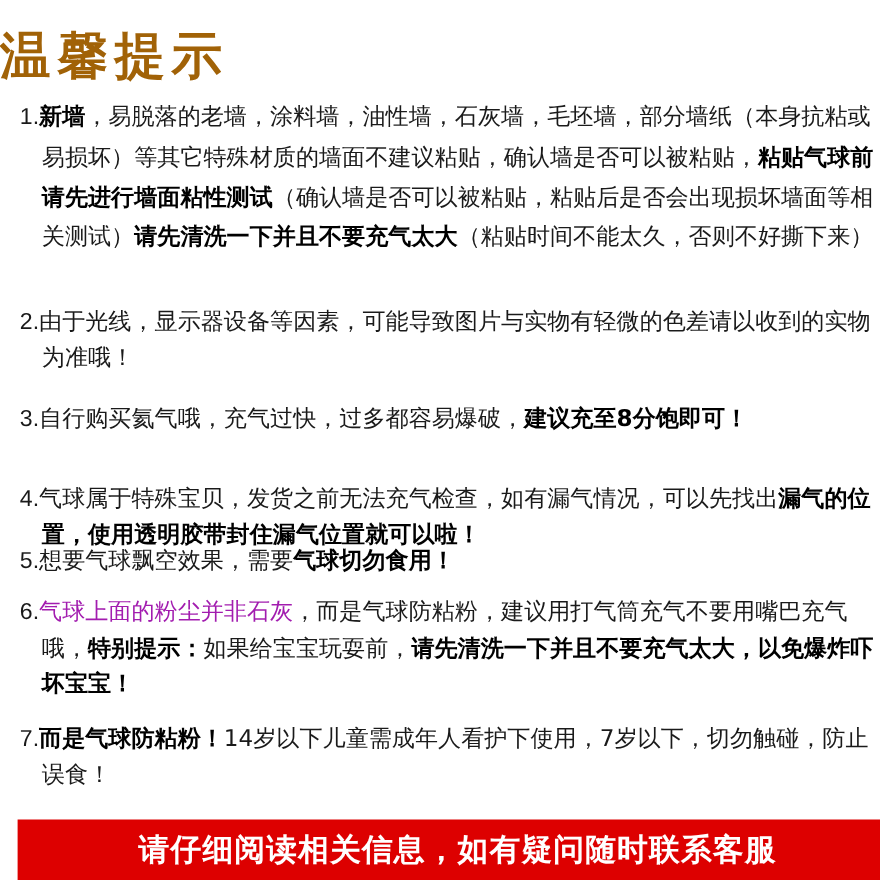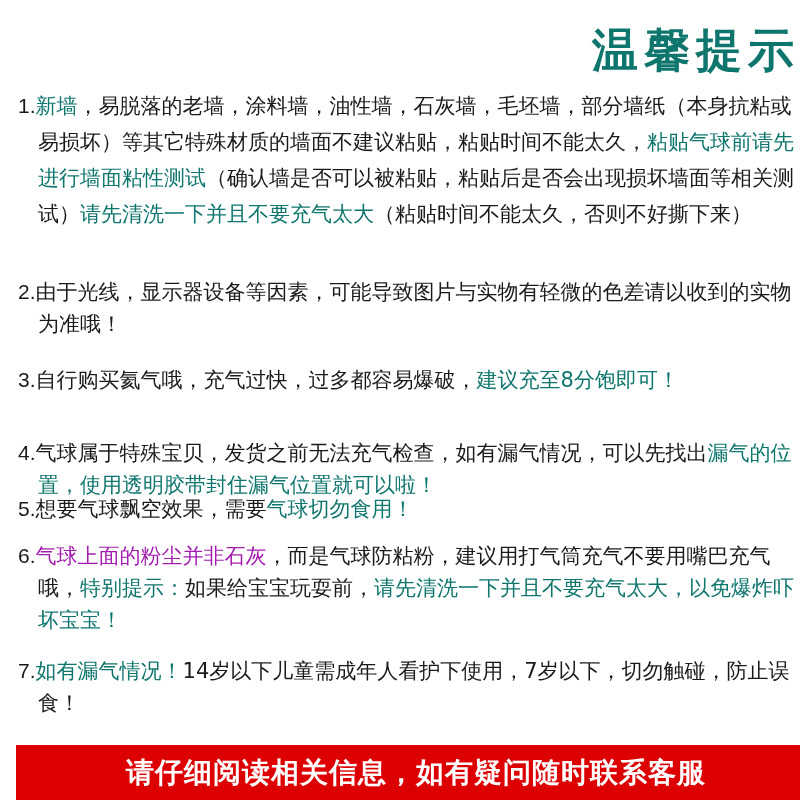--- a/index.html
+++ b/index.html
@@ -13,24 +13,24 @@
       position: relative;
       overflow: hidden;
       font-family: "DejaVu Sans", "Liberation Sans", sans-serif;
       color: #1a1a1a;
     }
     .title {
       position: absolute;
       top: 22px;
       left: 0;
       width: 800px;
-      text-align: right;
+      text-align: left;
       font-size: 46px;
       font-weight: bold;
-      color: #0f766e;
+      color: #a16207;
       letter-spacing: 6px;
       line-height: 56px;
     }
     .tips {
       position: absolute;
       left: 18px;
       top: 88px;
       width: 770px;
     }
     .tip {
@@ -38,22 +38,22 @@
       font-size: 21px;
       line-height: 32px;
       padding-left: 20px;
       text-indent: -20px;
       margin-bottom: 14px;
     }
     .tip .num {
       font-family: "Liberation Sans Narrow", "Liberation Sans", sans-serif;
     }
     .hl {
-      color: #0f766e;
-      font-weight: normal;
+      color: #000000;
+      font-weight: bold;
     }
     .hl-light {
       color: #a21caf;
       font-weight: normal;
     }
     .tip1 { top: 0; position: absolute; }
     .tip2 { top: 188px; position: absolute; }
     .tip3 { top: 276px; position: absolute; }
     .tip4 { top: 349px; position: absolute; }
     .tip5 { top: 405px; position: absolute; }
@@ -76,35 +76,35 @@
       letter-spacing: 1px;
     }
   </style>
 </head>
 <body>
 
 <div class="title">温馨提示</div>
 
 <div class="tips">
   <div class="tip tip1">
-    <span class="num">1.</span><span class="segs"><span class="hl">新墙</span><span class="">，易脱落的老墙，涂料墙，油性墙，石灰墙，毛坯墙，部分墙纸（本身抗粘或易损坏）等其它特殊材质的墙面不建议粘贴，粘贴时间不能太久，</span><span class="hl">粘贴气球前请先进行墙面粘性测试</span><span class="">（确认墙是否可以被粘贴，粘贴后是否会出现损坏墙面等相关测试）</span><span class="hl">请先清洗一下并且不要充气太大</span><span class="">（粘贴时间不能太久，否则不好撕下来）</span></span>
+    <span class="num">1.</span><span class="segs"><span class="hl">新墙</span><span class="">，易脱落的老墙，涂料墙，油性墙，石灰墙，毛坯墙，部分墙纸（本身抗粘或易损坏）等其它特殊材质的墙面不建议粘贴，确认墙是否可以被粘贴，</span><span class="hl">粘贴气球前请先进行墙面粘性测试</span><span class="">（确认墙是否可以被粘贴，粘贴后是否会出现损坏墙面等相关测试）</span><span class="hl">请先清洗一下并且不要充气太大</span><span class="">（粘贴时间不能太久，否则不好撕下来）</span></span>
   </div>
   <div class="tip tip2">
     <span class="num">2.</span><span class="segs"><span class="">由于光线，显示器设备等因素，可能导致图片与实物有轻微的色差请以收到的实物为准哦！</span></span>
   </div>
   <div class="tip tip3">
     <span class="num">3.</span><span class="segs"><span class="">自行购买氦气哦，充气过快，过多都容易爆破，</span><span class="hl">建议充至8分饱即可！</span></span>
   </div>
   <div class="tip tip4">
     <span class="num">4.</span><span class="segs"><span class="">气球属于特殊宝贝，发货之前无法充气检查，如有漏气情况，可以先找出</span><span class="hl">漏气的位置，使用透明胶带封住漏气位置就可以啦！</span></span>
   </div>
   <div class="tip tip5">
     <span class="num">5.</span><span class="segs"><span class="">想要气球飘空效果，需要</span><span class="hl">气球切勿食用！</span></span>
   </div>
   <div class="tip tip6">
     <span class="num">6.</span><span class="segs"><span class="hl-light">气球上面的粉尘并非石灰</span><span class="">，而是气球防粘粉，建议用打气筒充气不要用嘴巴充气哦，</span><span class="hl">特别提示：</span><span class="">如果给宝宝玩耍前，</span><span class="hl">请先清洗一下并且不要充气太大，以免爆炸吓坏宝宝！</span></span>
   </div>
   <div class="tip tip7">
-    <span class="num">7.</span><span class="segs"><span class="hl">如有漏气情况！</span><span class="">14岁以下儿童需成年人看护下使用，7岁以下，切勿触碰，防止误食！</span></span>
+    <span class="num">7.</span><span class="segs"><span class="hl">而是气球防粘粉！</span><span class="">14岁以下儿童需成年人看护下使用，7岁以下，切勿触碰，防止误食！</span></span>
   </div>
 </div>
 
 <div class="banner">请仔细阅读相关信息，如有疑问随时联系客服</div>
 
 </body></html>

